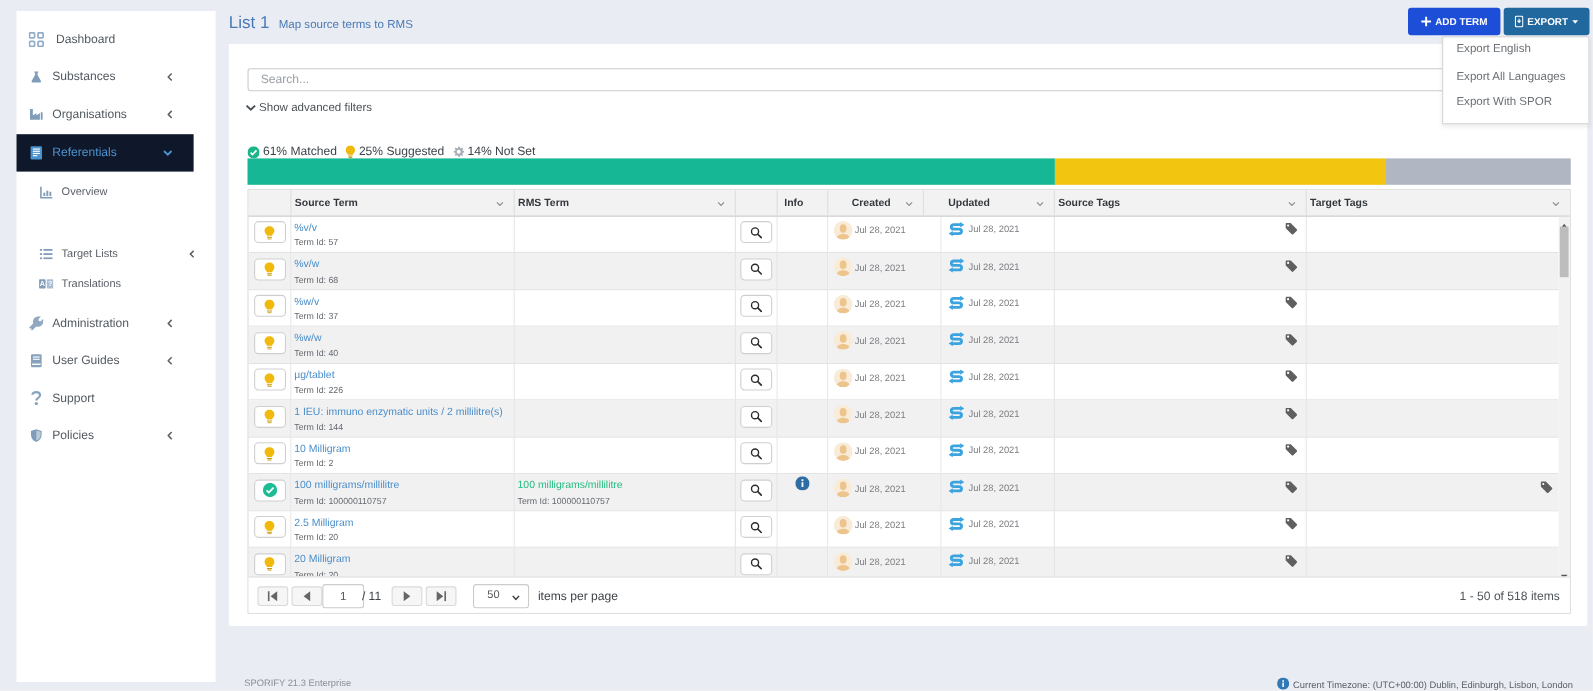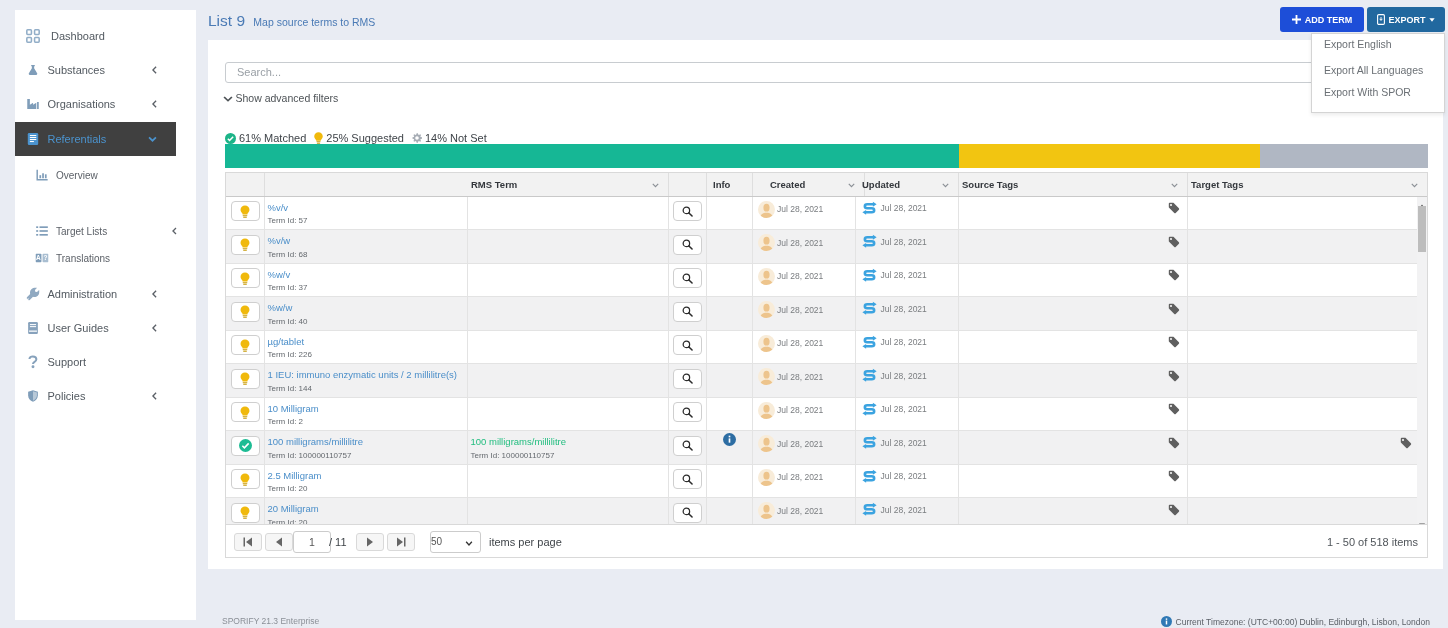--- a/index.html
+++ b/index.html
@@ -3,21 +3,21 @@
 <meta charset="utf-8">
 <style>
 * { margin:0; padding:0; box-sizing:border-box; }
 html,body { width:1448px; height:628px; overflow:hidden; }
 body { background:#e9ecf3; font-family:"Liberation Sans", sans-serif; position:relative; }
 .sidebar { position:absolute; left:15px; top:10px; width:181px; height:610px; background:#fff; }
 .mi { position:absolute; left:0; width:161px; height:34px; }
 .mi .ico { position:absolute; left:18px; top:50%; transform:translate(-50%,-50%); line-height:0; }
 .mi .lbl { position:absolute; left:32.5px; top:50%; transform:translateY(-50%); font-size:11px; color:#525960; white-space:nowrap; }
 .mi .chev, .smi .chev { position:absolute; right:19px; top:50%; transform:translateY(-50%); line-height:0; }
-.mi.active { background:#404040; }
+.mi.active { background:#0f172a; }
 .mi.active .lbl { color:#4b93ce; }
 .smi { position:absolute; left:0; width:181px; height:28px;text-decoration:underline; }
 .smi .ico { position:absolute; left:27px; top:50%; transform:translate(-50%,-50%); line-height:0; }
 .smi .lbl { position:absolute; left:41px; top:50%; transform:translateY(-50%); font-size:10px; color:#5b6067; white-space:nowrap; }
 .title { position:absolute; left:208px; top:11.5px; color:#4a7ab5; }
 .title .big { font-size:15.5px; }
 .title .small { font-size:10.5px; margin-left:4px; }
 .btn { position:absolute; top:7px; height:25px; border-radius:3px; color:#fff; font-size:9px; font-weight:bold; display:flex; align-items:center; justify-content:center; gap:4px; }
 .btn-add { left:1280px; width:84px; background:#1d4ed8; }
 .btn-export { left:1367px; width:78px; background:#21689f; gap:3.5px; }
@@ -49,21 +49,21 @@
 .datecell { display:flex; align-items:center; padding-left:5px; padding-top:4px; color:#7a7d80; font-size:8.5px; white-space:nowrap; }
 .datecell svg { margin-right:4px; flex:none; }
 table.tbl td.tagcell { text-align:right; padding-right:7px; padding-top:5.5px; }
 table.tbl td.infocell { text-align:center; padding-top:1.5px; }
 .sbar { position:absolute; right:0; top:24px; width:10px; height:327.5px; background:#f2f2f3; }
 .sbar .thumb { position:absolute; left:1px; top:9px; width:8px; height:46px; background:#bdbdbd; }
 .sbar .arr { position:absolute; left:0; width:10px; height:9px; text-align:center; }
 .pager { position:absolute; left:0; top:351.5px; width:1201px; height:33px; background:#fff; border-top:1px solid #d9d9d9; }
 .pgbtn { position:absolute; top:7.5px; width:28px; height:18px; background:#f6f6f6; border:1px solid #d9d9d9; border-radius:3px; display:flex; align-items:center; justify-content:center; }
 .pginput { position:absolute; left:67px; top:6px; width:38px; height:22px; border:1px solid #ccc; border-radius:3px; background:#fff; text-align:center; line-height:20px; font-size:10.5px; color:#555; }
-.pgsel { position:absolute; left:204px; top:6px; width:51px; height:22px; border:1px solid #ccc; border-radius:3px; background:#fff; font-size:10px; color:#555; line-height:20px; }
+.pgsel { position:absolute; left:204px; top:6px; width:51px; height:22px; border:1px solid #ccc; border-radius:3px; background:#fff; font-size:10px; color:#555; line-height:20px; padding-left:12px; }
 .pgtext { position:absolute; top:11px; font-size:11px; color:#3f4449; }
 .pgright { position:absolute; right:9px; top:11px; font-size:11px; color:#50555a; }
 .dropdown { position:absolute; left:1311px; top:33px; width:134px; height:80px; background:#fff; border:1px solid #d4d4d4; box-shadow:0 2px 4px rgba(0,0,0,0.08); }
 .dropdown .it { position:absolute; left:12px; font-size:10.5px; color:#6b7075; white-space:nowrap; }
 .footL { position:absolute; left:222px; top:616px; font-size:8.5px; color:#8a8f96; }
 .footR { position:absolute; right:18px; top:615.5px; font-size:8.5px; color:#5b6067; display:flex; align-items:flex-end; gap:4px; }
 </style>
 </head>
 <body>
 <div class="sidebar">
@@ -175,21 +175,21 @@
     <span class="ico"><svg width="11" height="13" viewBox="0 0 14 16">
           <path d="M7 0.6 L13.2 2.6 V7 c0 3.9-2.5 6.9-6.2 8.4 C3.1 13.9 0.8 10.9 0.8 7 V2.6 Z" fill="#7f9db9"></path>
           <path d="M7 2 L12 3.6 V7 c0 3.2-2 5.7-5 7 Z" fill="#fff" opacity="0.45"></path>
         </svg></span>
     <span class="lbl">Policies</span>
     <span class="chev"><svg width="5" height="8" viewBox="0 0 6 10">
           <polyline points="5,1 1,5 5,9" fill="none" stroke="#5b6067" stroke-width="1.7"></polyline>
         </svg></span>
   </div>
 </div>
-<div class="title"><span class="big">List 9 </span><span class="small">Map source terms to RMS</span></div>
+<div class="title"><span class="big">List 1 </span><span class="small">Map source terms to RMS</span></div>
 <div class="main">
   <div class="search">Search...</div>
   <div class="advfilters"><svg width="10" height="6" viewBox="0 0 9 6" style="margin-right:3px;" preserveAspectRatio="none">
         <polyline points="1,1 4.5,4.7 8,1" fill="none" stroke="#4d5256" stroke-width="1.6"></polyline>
       </svg>Show advanced filters</div>
   <div class="stats">
     <svg width="11" height="11" viewBox="0 0 14 14">
         <circle cx="7" cy="7" r="7" fill="#1cb488"></circle>
         <path d="M3.6 7.3 l2.2 2.2 4.6-4.8" stroke="#fff" stroke-width="1.9" fill="none"></path>
       </svg>
@@ -208,26 +208,29 @@
     <span>14% Not Set</span>
   </div>
   <div class="pbar">
       <div class="g"></div>
       <div class="y"></div>
       <div class="n"></div>
     </div>
   <div class="grid">
     <div class="ghead">
       <div class="hc" style="left:0; width:39px; padding-left:0;"></div>
+      <div class="hc" style="left:39px; width:203px;">Source Term<svg class="sort" width="7" height="5" viewBox="0 0 9 6">
+            <polyline points="1,1 4.5,4.5 8,1" fill="none" stroke="#8b9096" stroke-width="1.5"></polyline>
+          </svg></div>
       <div class="hc" style="left:242px; width:201px;">RMS Term<svg class="sort" width="7" height="5" viewBox="0 0 9 6">
             <polyline points="1,1 4.5,4.5 8,1" fill="none" stroke="#8b9096" stroke-width="1.5"></polyline>
           </svg></div>
       <div class="hc" style="left:443px; width:38px;"></div>
       <div class="hc" style="left:481px; width:46px; padding-left:6px;">Info</div>
-      <div class="hc" style="left:536px; width:103px; padding-left:8px;">Created<svg class="sort" width="7" height="5" viewBox="0 0 9 6">
+      <div class="hc" style="left:511px; width:103px; padding-left:8px;text-align:center;">Created<svg class="sort" width="7" height="5" viewBox="0 0 9 6">
             <polyline points="1,1 4.5,4.5 8,1" fill="none" stroke="#8b9096" stroke-width="1.5"></polyline>
           </svg></div>
       <div class="hc" style="left:630px; width:103px; padding-left:6px;">Updated<svg class="sort" width="7" height="5" viewBox="0 0 9 6">
             <polyline points="1,1 4.5,4.5 8,1" fill="none" stroke="#8b9096" stroke-width="1.5"></polyline>
           </svg></div>
       <div class="hc" style="left:733px; width:229px;">Source Tags<svg class="sort" width="7" height="5" viewBox="0 0 9 6">
             <polyline points="1,1 4.5,4.5 8,1" fill="none" stroke="#8b9096" stroke-width="1.5"></polyline>
           </svg></div>
       <div class="hc" style="left:962px; width:239px; border-right:none;">Target Tags<svg class="sort" width="7" height="5" viewBox="0 0 9 6">
             <polyline points="1,1 4.5,4.5 8,1" fill="none" stroke="#8b9096" stroke-width="1.5"></polyline>

